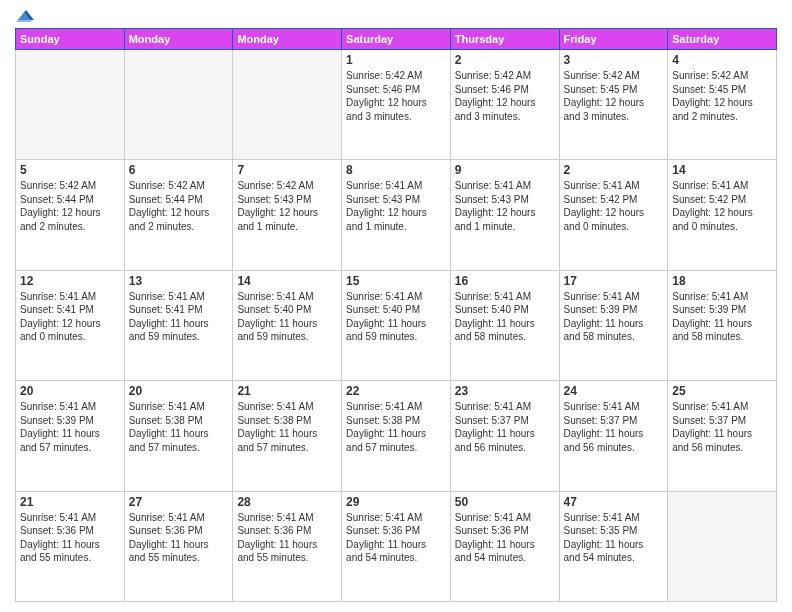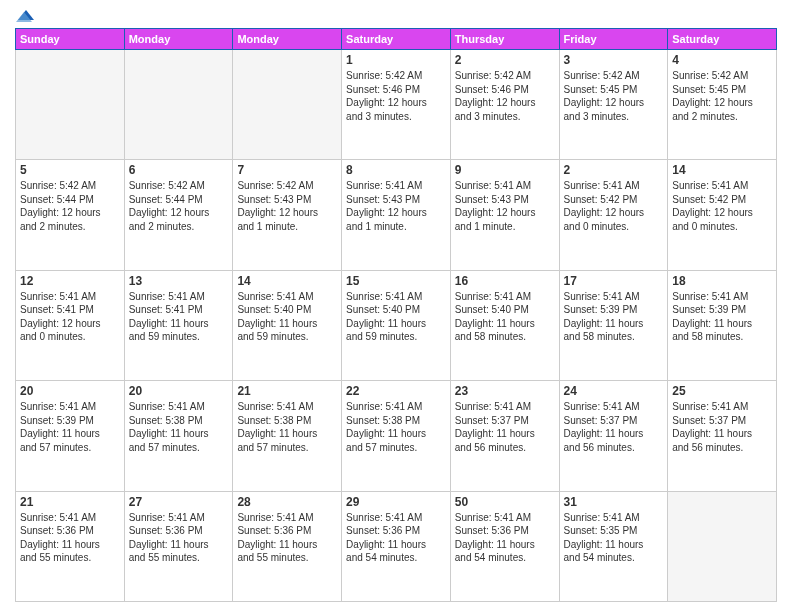--- a/index.html
+++ b/index.html
@@ -335,21 +335,21 @@
 and 54 minutes.</div>
           </td>
           <td>
             <span class="day-number">50</span>
             <div class="cell-text" style="white-space: pre-line;">Sunrise: 5:41 AM
 Sunset: 5:36 PM
 Daylight: 11 hours
 and 54 minutes.</div>
           </td>
           <td>
-            <span class="day-number">31</span>
+            <span class="day-number">47</span>
             <div class="cell-text" style="white-space: pre-line;">Sunrise: 5:41 AM
 Sunset: 5:35 PM
 Daylight: 11 hours
 and 54 minutes.</div>
           </td>
           <td class="empty"></td>
         </tr>
       </tbody>
   </table>
 </div>

